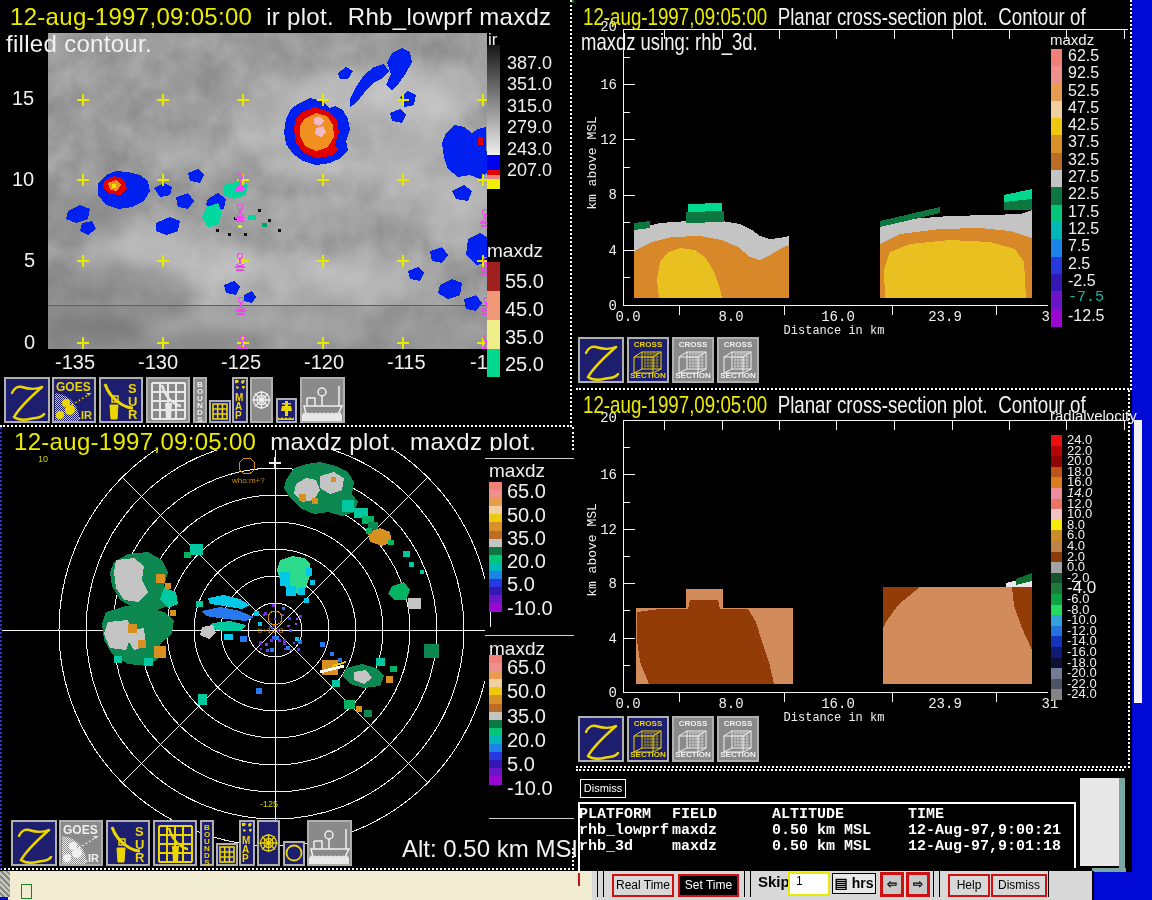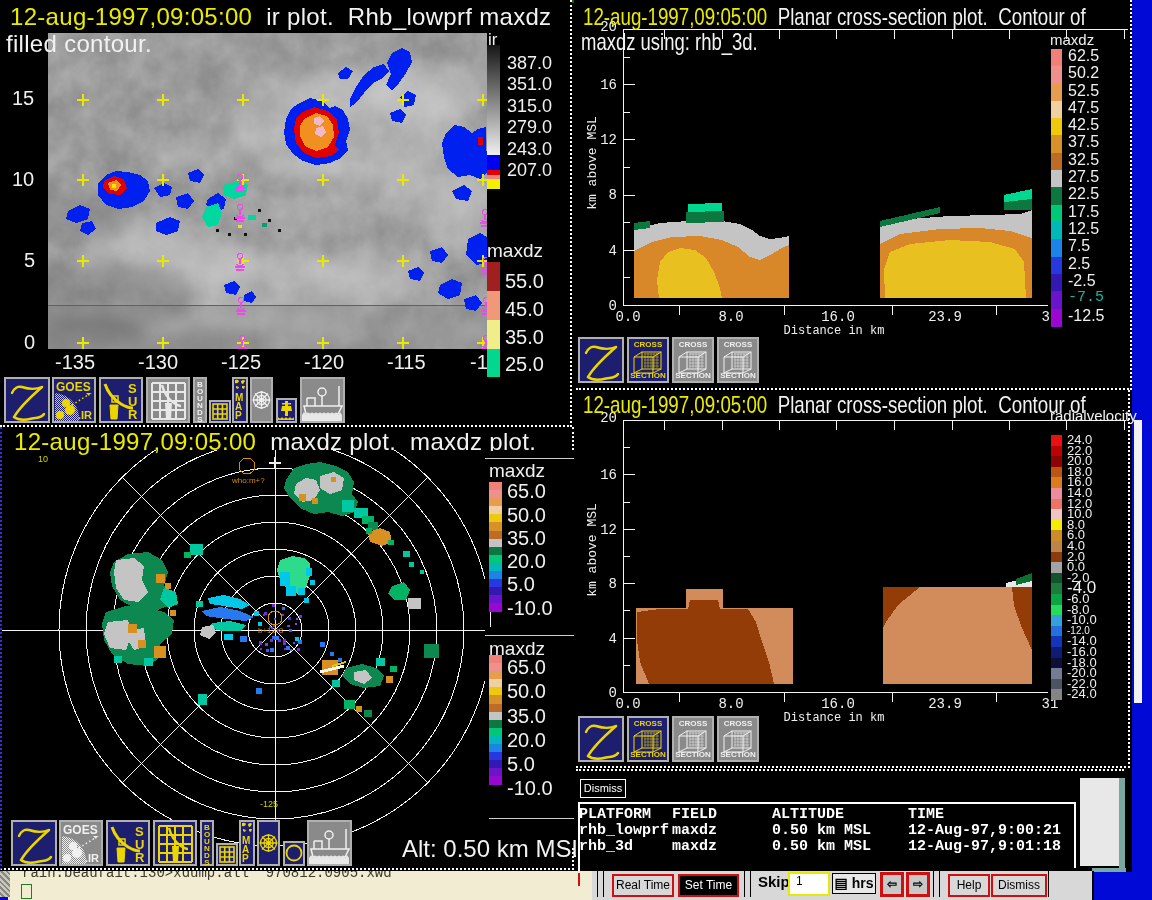--- a/index.html
+++ b/index.html
@@ -617,21 +617,21 @@
 <div class="cb" style="left:0;top:121px;width:11px;height:18px;background:#c4c4c4;"></div>
 <div class="cb" style="left:0;top:138px;width:11px;height:18px;background:#0c7840;"></div>
 <div class="cb" style="left:0;top:156px;width:11px;height:18px;background:#00c878;"></div>
 <div class="cb" style="left:0;top:173px;width:11px;height:18px;background:#00b8b8;"></div>
 <div class="cb" style="left:0;top:190px;width:11px;height:18px;background:#1c84e8;"></div>
 <div class="cb" style="left:0;top:208px;width:11px;height:18px;background:#2838e0;"></div>
 <div class="cb" style="left:0;top:225px;width:11px;height:18px;background:#3418b4;"></div>
 <div class="cb" style="left:0;top:242px;width:11px;height:18px;background:#6c14cc;"></div>
 <div class="cb" style="left:0;top:260px;width:11px;height:18px;background:#9808d0;"></div>
 <div class="abs" style="left:17px;top:-2px;color:#f0f0f0;font-size:16px;white-space:nowrap;">62.5</div>
-<div class="abs" style="left:17px;top:15px;color:#f0f0f0;font-size:16px;white-space:nowrap;">50.2</div>
+<div class="abs" style="left:17px;top:15px;color:#f0f0f0;font-size:16px;white-space:nowrap;">92.5</div>
 <div class="abs" style="left:17px;top:33px;color:#f0f0f0;font-size:16px;white-space:nowrap;">52.5</div>
 <div class="abs" style="left:17px;top:50px;color:#f0f0f0;font-size:16px;white-space:nowrap;">47.5</div>
 <div class="abs" style="left:17px;top:67px;color:#f0f0f0;font-size:16px;white-space:nowrap;">42.5</div>
 <div class="abs" style="left:17px;top:84px;color:#f0f0f0;font-size:16px;white-space:nowrap;">37.5</div>
 <div class="abs" style="left:17px;top:102px;color:#f0f0f0;font-size:16px;white-space:nowrap;">32.5</div>
 <div class="abs" style="left:17px;top:119px;color:#f0f0f0;font-size:16px;white-space:nowrap;">27.5</div>
 <div class="abs" style="left:17px;top:136px;color:#f0f0f0;font-size:16px;white-space:nowrap;">22.5</div>
 <div class="abs" style="left:17px;top:154px;color:#f0f0f0;font-size:16px;white-space:nowrap;">17.5</div>
 <div class="abs" style="left:17px;top:171px;color:#f0f0f0;font-size:16px;white-space:nowrap;">12.5</div>
 <div class="abs" style="left:17px;top:188px;color:#f0f0f0;font-size:16px;white-space:nowrap;">7.5</div>
@@ -736,34 +736,34 @@
 <div class="cb" style="left:0;top:212px;width:11px;height:11px;background:#101c74;"></div>
 <div class="cb" style="left:0;top:223px;width:11px;height:11px;background:#0c1034;"></div>
 <div class="cb" style="left:0;top:233px;width:11px;height:11px;background:#747c94;"></div>
 <div class="cb" style="left:0;top:244px;width:11px;height:11px;background:#4c5464;"></div>
 <div class="cb" style="left:0;top:254px;width:11px;height:11px;background:#848484;"></div>
 <div class="abs" style="left:16px;top:-1px;color:#f0f0f0;font-size:13px;line-height:11px;white-space:nowrap;">24.0</div>
 <div class="abs" style="left:16px;top:10px;color:#f0f0f0;font-size:13px;line-height:11px;white-space:nowrap;">22.0</div>
 <div class="abs" style="left:16px;top:20px;color:#f0f0f0;font-size:13px;line-height:11px;white-space:nowrap;">20.0</div>
 <div class="abs" style="left:16px;top:31px;color:#f0f0f0;font-size:13px;line-height:11px;white-space:nowrap;">18.0</div>
 <div class="abs" style="left:16px;top:41px;color:#f0f0f0;font-size:13px;line-height:11px;white-space:nowrap;">16.0</div>
-<div class="abs" style="left:16px;top:52px;color:#f0f0f0;font-size:13px;line-height:11px;white-space:nowrap;">14.0</div>
+<div class="abs" style="left:16px;top:52px;color:#f0f0f0;font-size:13px;line-height:11px;white-space:nowrap;font-style:italic;">14.0</div>
 <div class="abs" style="left:16px;top:63px;color:#f0f0f0;font-size:13px;line-height:11px;white-space:nowrap;">12.0</div>
 <div class="abs" style="left:16px;top:73px;color:#f0f0f0;font-size:13px;line-height:11px;white-space:nowrap;">10.0</div>
 <div class="abs" style="left:16px;top:84px;color:#f0f0f0;font-size:13px;line-height:11px;white-space:nowrap;">8.0</div>
 <div class="abs" style="left:16px;top:94px;color:#f0f0f0;font-size:13px;line-height:11px;white-space:nowrap;">6.0</div>
 <div class="abs" style="left:16px;top:105px;color:#f0f0f0;font-size:13px;line-height:11px;white-space:nowrap;">4.0</div>
 <div class="abs" style="left:16px;top:116px;color:#f0f0f0;font-size:13px;line-height:11px;white-space:nowrap;">2.0</div>
 <div class="abs" style="left:16px;top:126px;color:#f0f0f0;font-size:13px;line-height:11px;white-space:nowrap;">0.0</div>
 <div class="abs" style="left:16px;top:137px;color:#f0f0f0;font-size:13px;line-height:11px;white-space:nowrap;">-2.0</div>
 <div class="abs" style="left:16px;top:147px;color:#f0f0f0;font-size:17px;line-height:11px;white-space:nowrap;">-4.0</div>
 <div class="abs" style="left:16px;top:158px;color:#f0f0f0;font-size:13px;line-height:11px;white-space:nowrap;">-6.0</div>
 <div class="abs" style="left:16px;top:169px;color:#f0f0f0;font-size:13px;line-height:11px;white-space:nowrap;">-8.0</div>
 <div class="abs" style="left:16px;top:179px;color:#f0f0f0;font-size:13px;line-height:11px;white-space:nowrap;">-10.0</div>
-<div class="abs" style="left:16px;top:190px;color:#f0f0f0;font-size:10px;line-height:11px;white-space:nowrap;">-12.0</div>
+<div class="abs" style="left:16px;top:190px;color:#f0f0f0;font-size:13px;line-height:11px;white-space:nowrap;">-12.0</div>
 <div class="abs" style="left:16px;top:200px;color:#f0f0f0;font-size:13px;line-height:11px;white-space:nowrap;">-14.0</div>
 <div class="abs" style="left:16px;top:211px;color:#f0f0f0;font-size:13px;line-height:11px;white-space:nowrap;">-16.0</div>
 <div class="abs" style="left:16px;top:222px;color:#f0f0f0;font-size:13px;line-height:11px;white-space:nowrap;">-18.0</div>
 <div class="abs" style="left:16px;top:232px;color:#f0f0f0;font-size:13px;line-height:11px;white-space:nowrap;">-20.0</div>
 <div class="abs" style="left:16px;top:243px;color:#f0f0f0;font-size:13px;line-height:11px;white-space:nowrap;">-22.0</div>
 <div class="abs" style="left:16px;top:253px;color:#f0f0f0;font-size:13px;line-height:11px;white-space:nowrap;">-24.0</div>
     </div>
   <div class="abs" style="left:0;top:326px;width:552px;height:46px;">
       <div class="abs" style="left:2px;top:0px;width:46px;height:46px;background:#1e1e6e;border:2px solid #b0b0b0;box-sizing:border-box;overflow:hidden;">
 <svg width="42" height="42" viewBox="0 0 42 42">
@@ -827,21 +827,20 @@
       <div class="abs" style="left:196px;top:34px;">0.50 km MSL</div>
       <div class="abs" style="left:332px;top:34px;">12-Aug-97,9:01:18</div>
   </div>
   <div class="abs" style="left:504px;top:7px;width:39px;height:88px;background:#e8e8e8;"></div>
   <div class="abs" style="left:543px;top:7px;width:6px;height:95px;background:#78a8a0;"></div>
   <div class="abs" style="left:504px;top:95px;width:39px;height:2px;background:#000;"></div>
   <div class="abs" style="left:504px;top:97px;width:45px;height:5px;background:#78a8a0;"></div>
 </div>
 
 <div class="abs" style="left:0;top:871px;width:592px;height:29px;background:#f2ecd2;overflow:hidden;">
-  <div class="abs" style="left:22px;top:-6px;font-family:'Liberation Mono',monospace;font-size:14px;color:#3c3b2a;white-space:pre;">rain:beaufait:130&gt;xdump.all  970812.0905.xwd</div>
   <div class="abs" style="left:21px;top:13px;width:9px;height:13px;border:1px solid #208020;"></div>
   <div class="abs" style="left:578px;top:2px;width:2px;height:13px;background:#d01010;"></div>
 </div>
 <div class="abs" style="left:0;top:871px;width:10px;height:26px;background:repeating-linear-gradient(45deg,#c8c8c0 0 2px,#888880 2px 4px);"></div>
 <div class="abs" style="left:0;top:897px;width:8px;height:3px;background:#0009d6;"></div>
 
 <div class="abs" style="left:592px;top:868px;width:500px;height:3px;background:#000;"></div>
 <div class="abs" style="left:592px;top:871px;width:500px;height:29px;background:#d8d8d8;font-size:12px;color:#000;">
   <div class="abs" style="left:5px;top:0px;width:1px;height:26px;background:#000;"></div>
   <div class="abs" style="left:11px;top:0px;width:1px;height:26px;background:#000;"></div>

